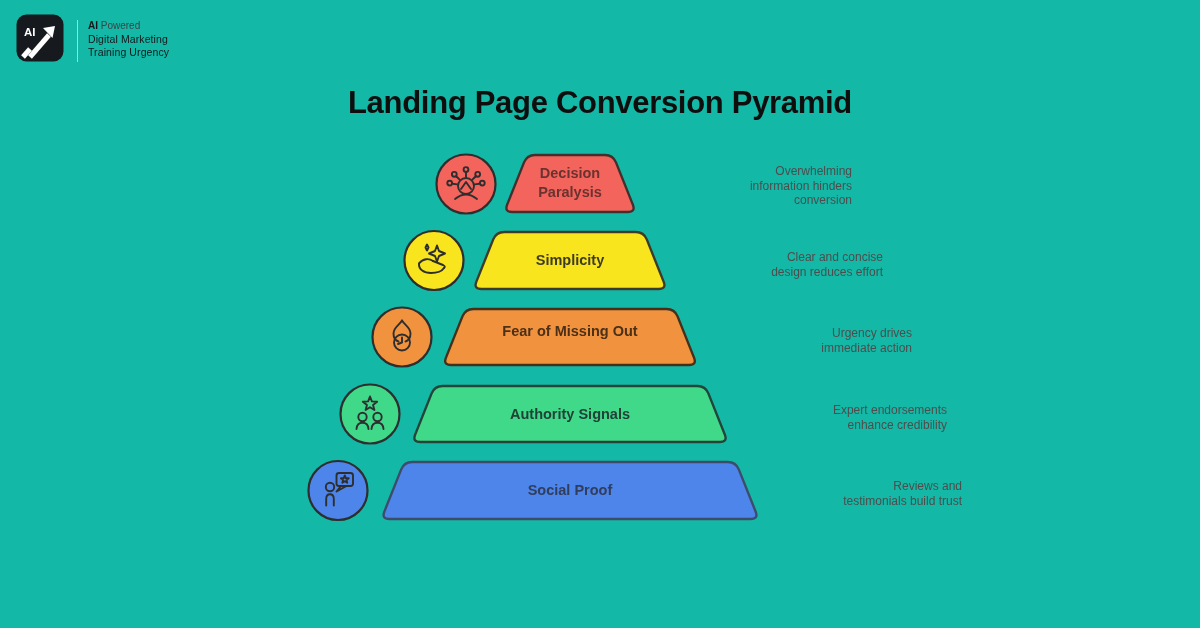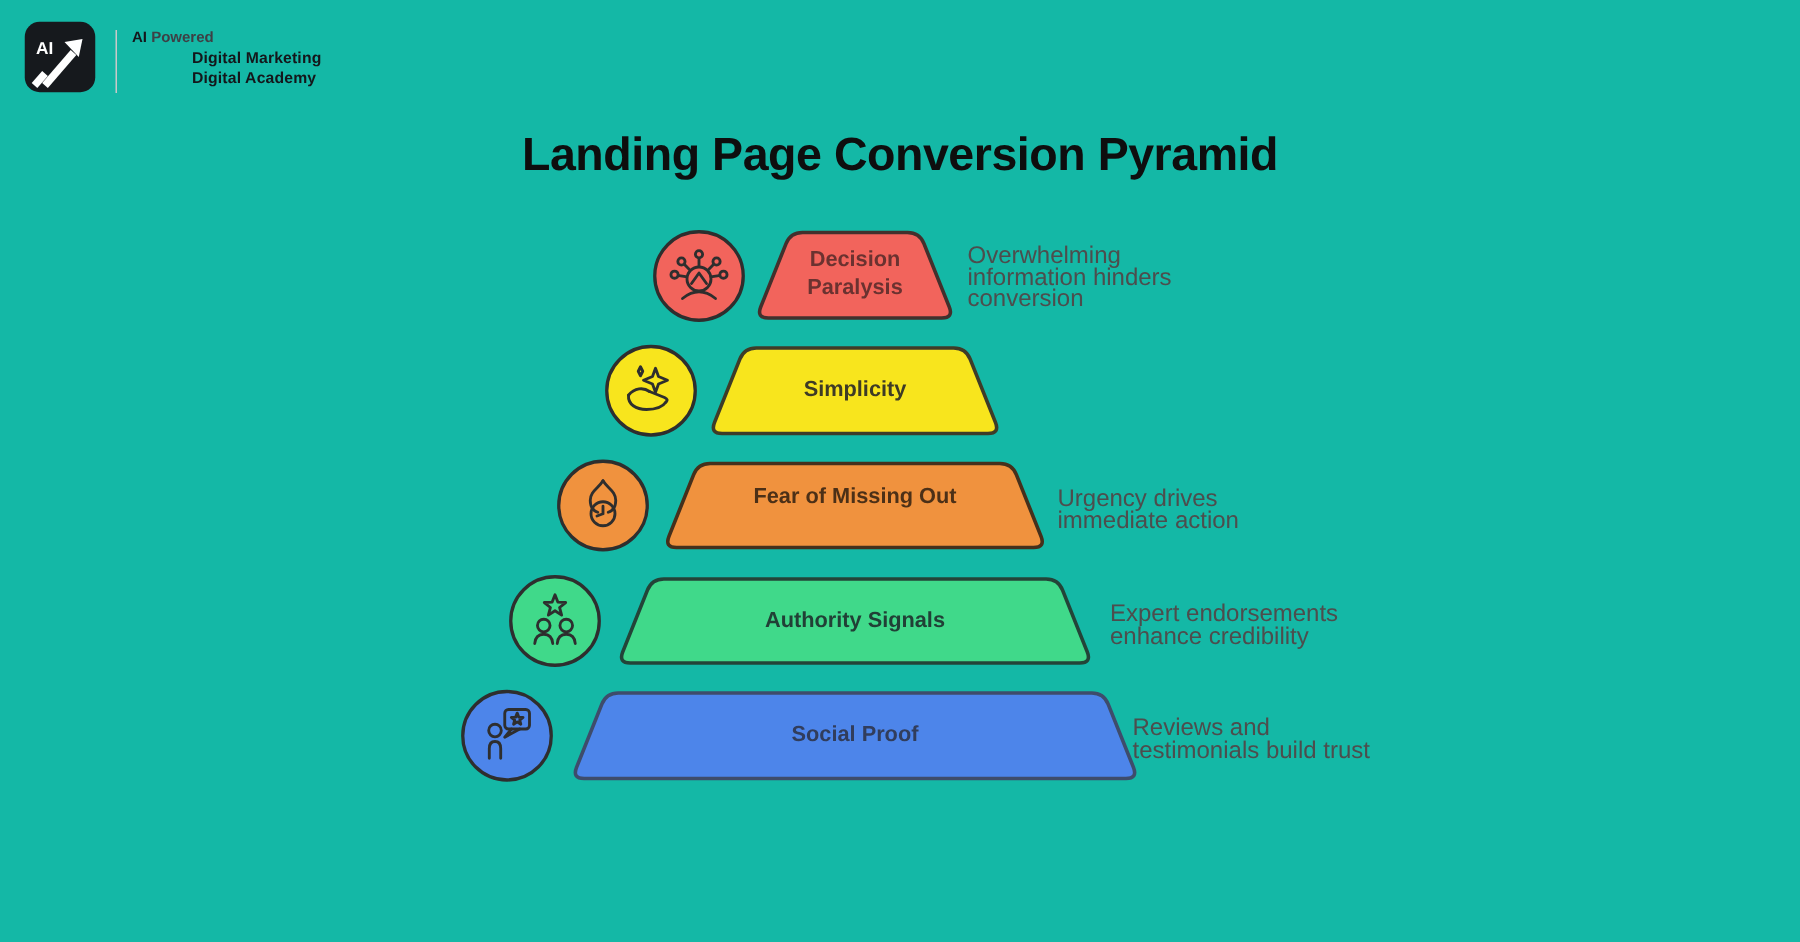--- a/index.html
+++ b/index.html
@@ -5,38 +5,38 @@
   html,body{margin:0;padding:0;background:#ffffff;}
   .frame{
     position:relative;width:1200px;height:628px;background:#14b8a6;overflow:hidden;
     font-family:"Liberation Sans",sans-serif;
   }
   
   .brand{position:absolute;left:16px;top:14px;display:flex;align-items:center;}
   .brand-divider{position:absolute;left:77px;top:20px;width:1px;height:42px;background:#c9c9c9;}
   .brand-text{position:absolute;left:88px;top:19px;line-height:13.5px;font-size:10px;color:#14171b;}
   .brand-text .l1b{font-weight:bold;color:#14171b;}
-  .brand-text .l1r{font-weight:bold;color:#3d4045;}
-  .brand-text .l23{font-weight:bold;display:block;font-size:10.5px;letter-spacing:.1px;margin-left:40px;}
+  .brand-text .l1r{font-weight:normal;color:#3d4045;}
+  .brand-text .l23{font-weight:normal;display:block;font-size:10.5px;letter-spacing:.1px;}
   
   .title{
     position:absolute;left:0;top:50px;width:1200px;text-align:center;
     font-size:31px;font-weight:bold;color:#0e0e0e;letter-spacing:-0.3px;margin-top:35px;
   }
   
   #pyramid-svg{position:absolute;left:0;top:0;z-index:1;}
   
   .level-label{
     position:absolute;left:420px;width:300px;text-align:center;z-index:2;
     font-weight:bold;font-size:14.5px;line-height:19px;
   }
   .level-label span{display:block;}
   .level-desc{
-    position:absolute;width:190px;z-index:2;text-align:left;
-    font-size:16px;line-height:14.5px;color:#4d4d4d;
+    position:absolute;width:190px;z-index:2;text-align:right;
+    font-size:12px;line-height:14.5px;color:#4d4d4d;margin-left:17px;
   }
   .level-desc span{display:block;}
 </style>
 </head>
 <body>
 
 <div class="frame">
 
   <div class="brand">
     <svg width="48" height="48" viewBox="0 0 48 48">
@@ -44,21 +44,21 @@
       <text x="8" y="22" font-family="Liberation Sans, sans-serif" font-size="11.5" font-weight="bold" fill="#ffffff">AI</text>
       <path d="M 14 43 L 33 21" stroke="#ffffff" stroke-width="5" fill="none"></path>
       <path d="M 27 14 L 39 12 L 36.5 24 Z" fill="#ffffff"></path>
       <path d="M 7 43 L 14 35" stroke="#ffffff" stroke-width="5" fill="none"></path>
     </svg>
   </div>
   <div class="brand-divider"></div>
   <div class="brand-text">
     <span><span class="l1b">AI</span><span class="l1r"> Powered</span></span>
     <span class="l23">Digital Marketing</span>
-    <span class="l23">Digital Academy</span>
+    <span class="l23">Training Urgency</span>
   </div>
 
   <div class="title">Landing Page Conversion Pyramid</div>
 
   <svg id="pyramid-svg" width="1200" height="628" viewBox="0 0 1200 628">
       <path d="M 535 155 L 605 155 Q 613 155 615.968 162.424 L 632.832 204.576 Q 635.8 212 627.8 212 L 512.2 212 Q 504.2 212 507.168 204.576 L 524.032 162.424 Q 527 155 535 155 Z" fill="#F2645C" stroke="#43302d" stroke-width="2.4" stroke-linejoin="round"></path>
       <g transform="translate(466,184)">
         <circle cx="0" cy="0" r="29.5" fill="#F2645C" stroke="#2e2e2e" stroke-width="2.2"></circle>
         <path fill="none" stroke="#2e2e2e" stroke-width="1.9" stroke-linecap="round" stroke-linejoin="round" d="M -11 15 Q 0 6 11 15"></path>
         <circle fill="none" stroke="#2e2e2e" stroke-width="1.9" stroke-linecap="round" stroke-linejoin="round" cx="0" cy="2" r="8"></circle>
@@ -126,20 +126,24 @@
   </div>
   <div class="level-label" style="top: 481px; color: rgb(49, 61, 92);">
     <span>Social Proof</span>
   </div>
 
   <div class="level-desc" style="left:645px;top:164px;">
     <span>Overwhelming</span>
     <span>information hinders</span>
     <span>conversion</span>
   </div>
+  <div class="level-desc" style="left:676px;top:250px;">
+    <span>Clear and concise</span>
+    <span>design reduces effort</span>
+  </div>
   <div class="level-desc" style="left:705px;top:326px;">
     <span>Urgency drives</span>
     <span>immediate action</span>
   </div>
   <div class="level-desc" style="left:740px;top:403px;">
     <span>Expert endorsements</span>
     <span>enhance credibility</span>
   </div>
   <div class="level-desc" style="left:755px;top:479px;">
     <span>Reviews and</span>

